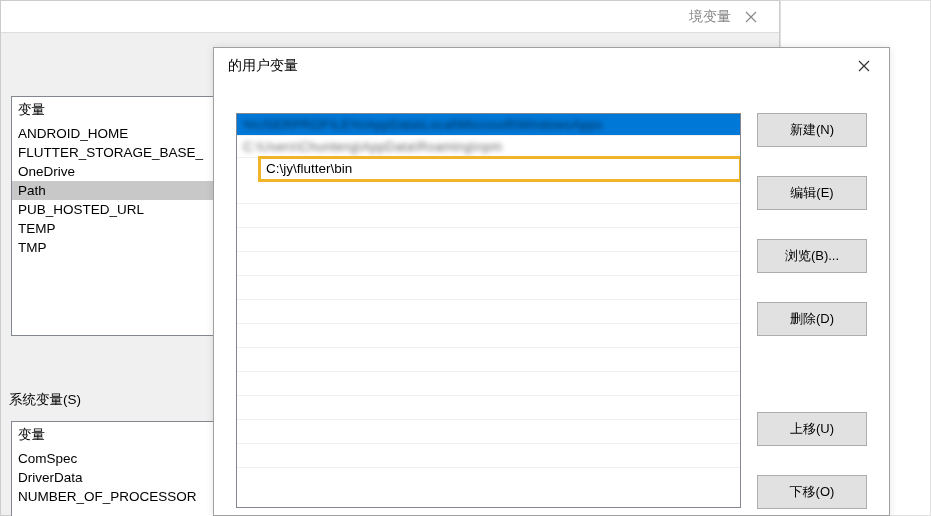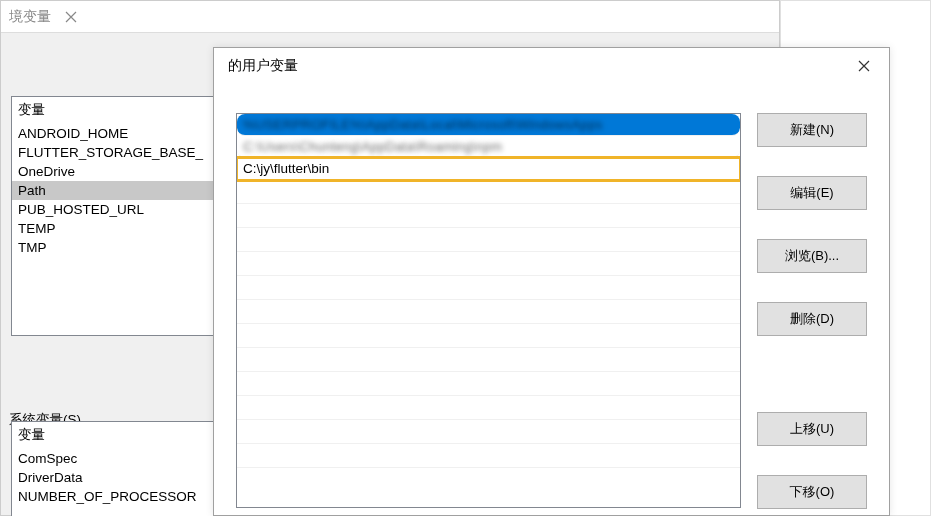--- a/index.html
+++ b/index.html
@@ -21,21 +21,21 @@
       width: 780px;
       height: 516px;
       border: 1px solid #ccc;
       background: #f0f0f0;
     }
     .back-titlebar {
       height: 32px;
       background: #fff;
       display: flex;
       align-items: center;
-      justify-content: flex-start;
+      justify-content: flex-end;
       padding: 0 8px;
       border-bottom: 1px solid #ddd;
     }
     .back-titlebar .title {
       color: #888;
       font-size: 14px;
     }
     .back-close {
       width: 40px;
       height: 28px;
@@ -46,21 +46,21 @@
       cursor: pointer;
     }
     .back-close svg { width: 12px; height: 12px; }
     
     .section-label {
       position: absolute;
       font-size: 13.5px;
       color: #000;
     }
     .user-vars-label { left: 8px; top: 62px; }
-    .sys-vars-label { left: 8px; top: 390px; margin-top: 20px; }
+    .sys-vars-label { left: 8px; top: 390px; }
     
     .var-list {
       position: absolute;
       left: 10px;
       width: 750px;
       background: #fff;
       border: 1px solid #828790;
     }
     .user-var-list { top: 95px; height: 240px; }
     .sys-var-list { top: 420px; height: 96px; }
@@ -132,25 +132,25 @@
       white-space: nowrap;
       overflow: hidden;
     }
     .path-item.selected {
       background: #0078d7;
       color: #fff;
     }
     .path-item.blurred {
       color: transparent;
       text-shadow: 0 0 5px rgba(0,0,0,0.6);
-      border-radius: 8px;
     }
     .path-item.highlighted {
       outline: 3px solid #f0b429;
       outline-offset: -1px;
+      margin-left: 23px;
     }
     .empty-row {
       padding: 3px 6px;
       border-bottom: 1px solid #f0f0f0;
       height: 24px;
     }
     
     .button-col {
       display: flex;
       flex-direction: column;

